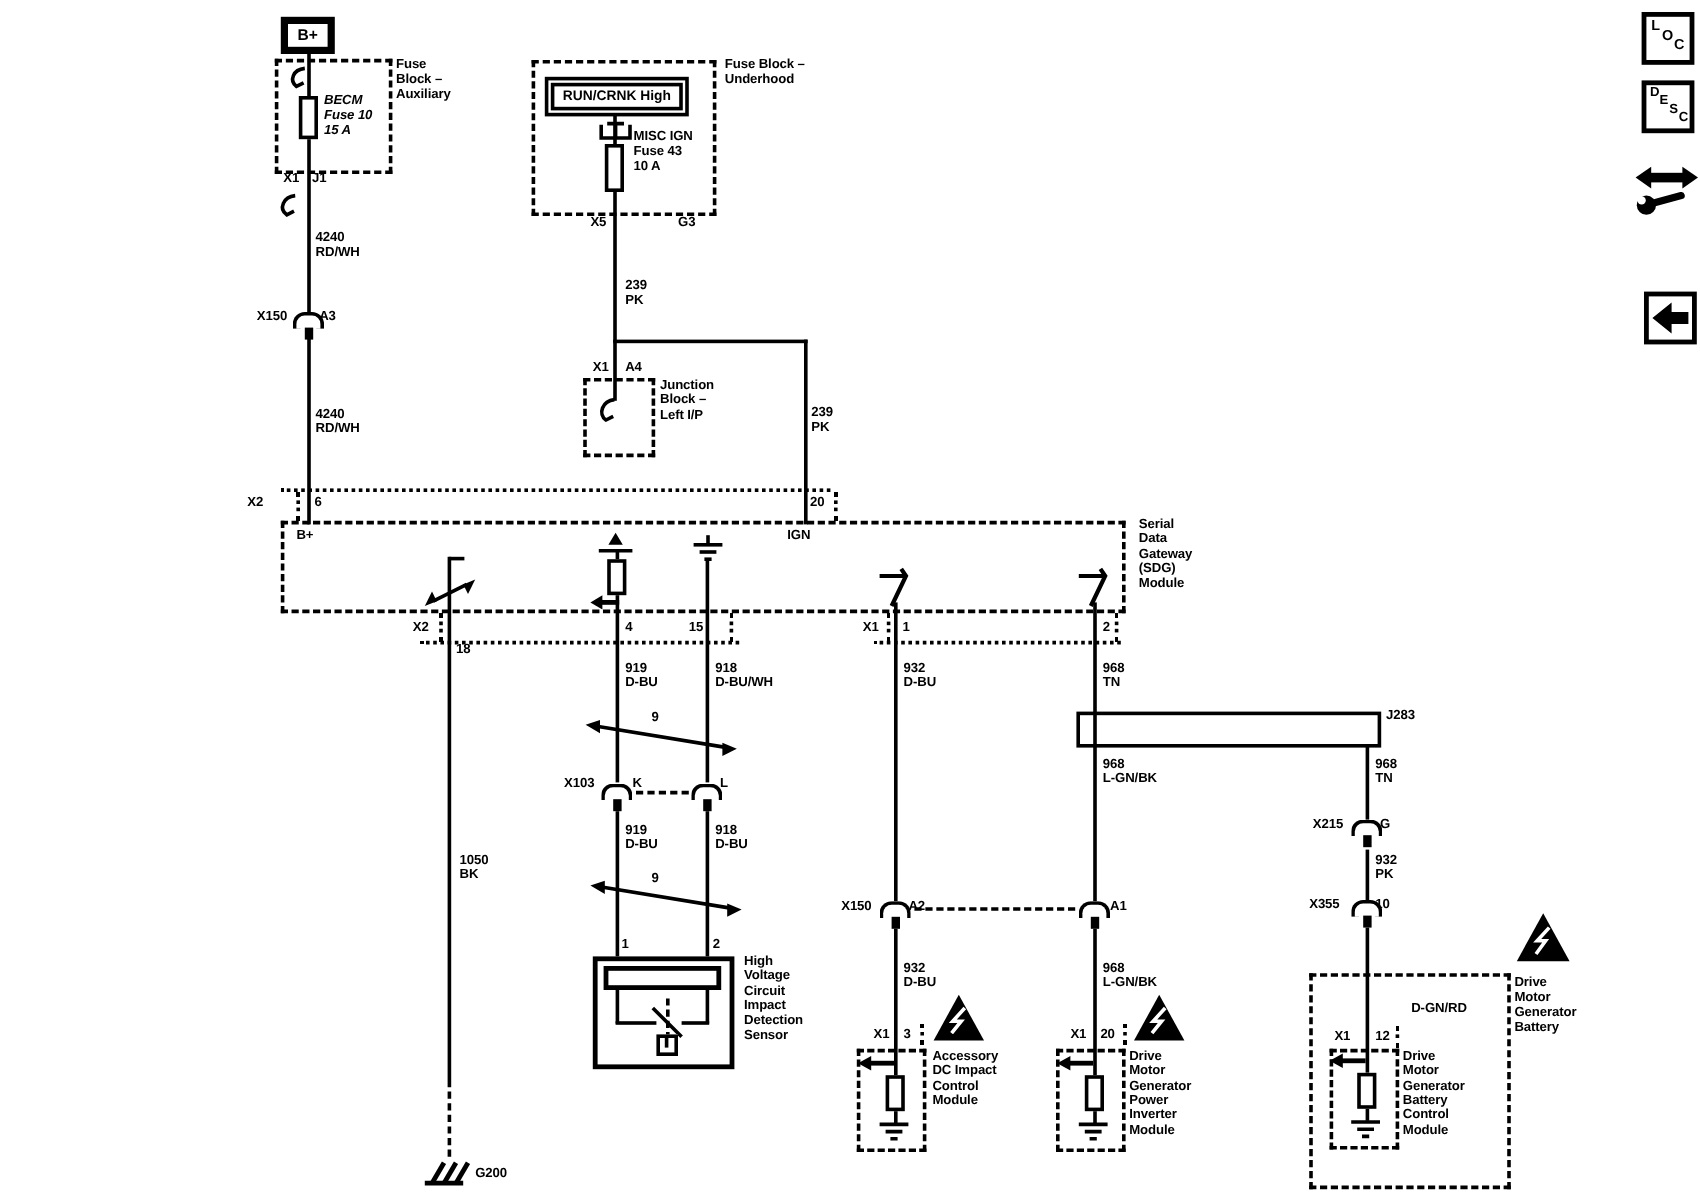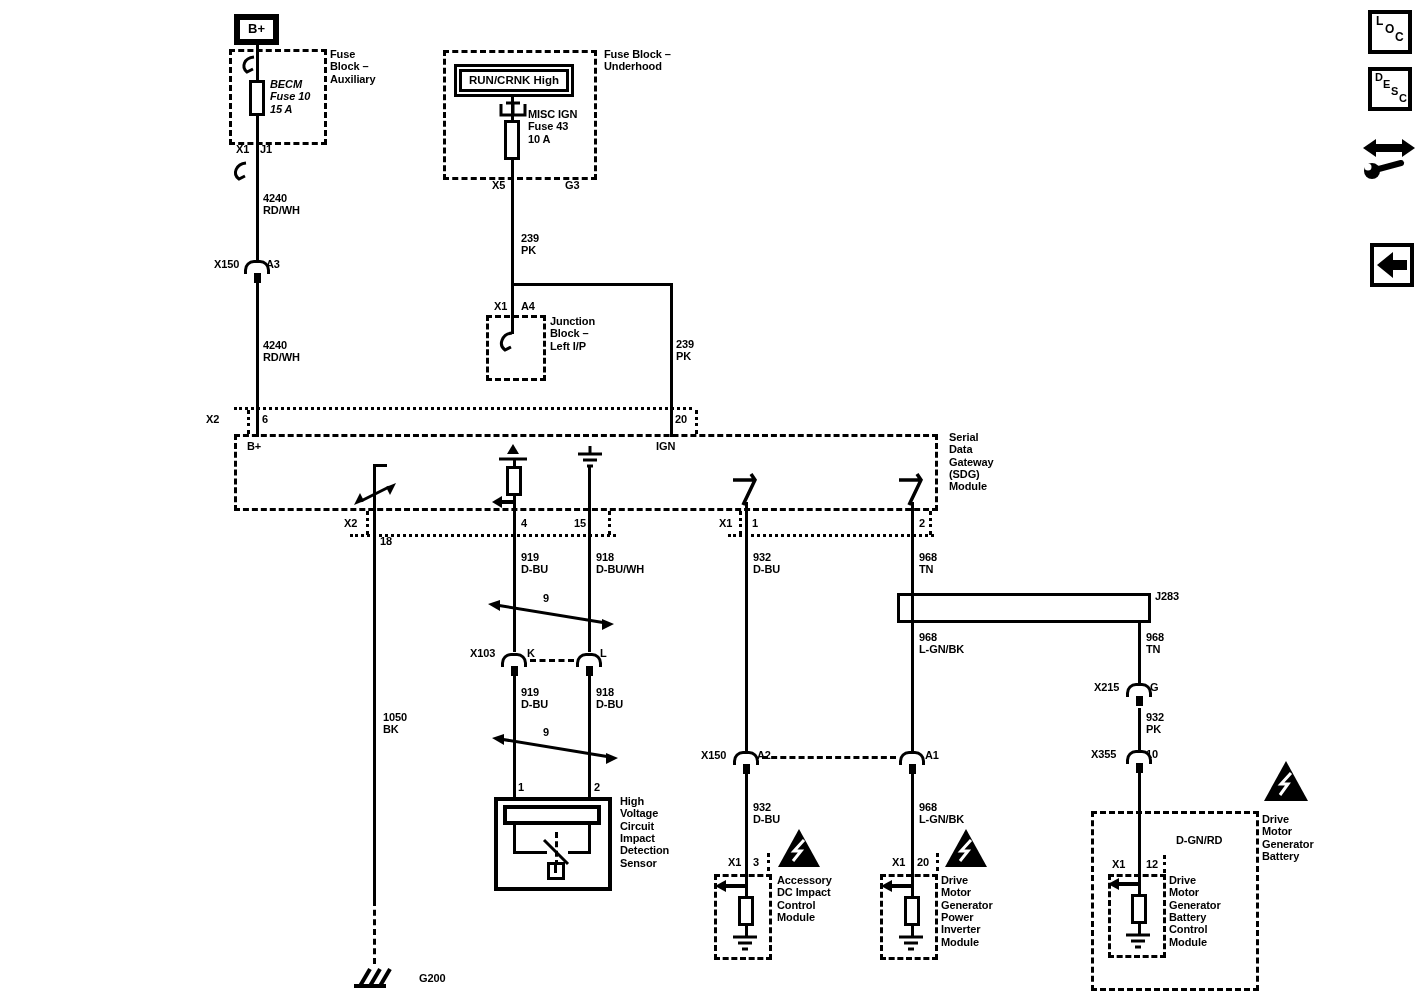--- a/index.html
+++ b/index.html
@@ -167,21 +167,21 @@
 
   <div class="lbl" style="left:383px;top:711px;">1050
 BK</div>
   <div class="dashv" style="left:373px;top:900px;height:64px;"></div>
   <svg style="left:352px;top:964px;" width="40" height="28">
     <line x1="2" y1="22" x2="34" y2="22" stroke="#000" stroke-width="4"></line>
     <line x1="8" y1="22" x2="18" y2="5" stroke="#000" stroke-width="4"></line>
     <line x1="18" y1="22" x2="28" y2="5" stroke="#000" stroke-width="4"></line>
     <line x1="28" y1="22" x2="38" y2="5" stroke="#000" stroke-width="4"></line>
   </svg>
-  <div class="lbl" style="left:419px;top:972px;">G200</div>
+  <div class="lbl" style="left:396px;top:972px;">G200</div>
 
   <div class="lbl" style="left:521px;top:551px;">919
 D-BU</div>
   <div class="lbl" style="left:596px;top:551px;">918
 D-BU/WH</div>
   <div class="lbl" style="left:543px;top:592px;">9</div>
   <svg style="left:488px;top:598px;" width="128" height="32">
     <line x1="8" y1="7" x2="118" y2="25" stroke="#000" stroke-width="3"></line>
     <polygon points="0,6 12,2 12,13" fill="#000"></polygon>
     <polygon points="126,26 114,21 114,32" fill="#000"></polygon>

